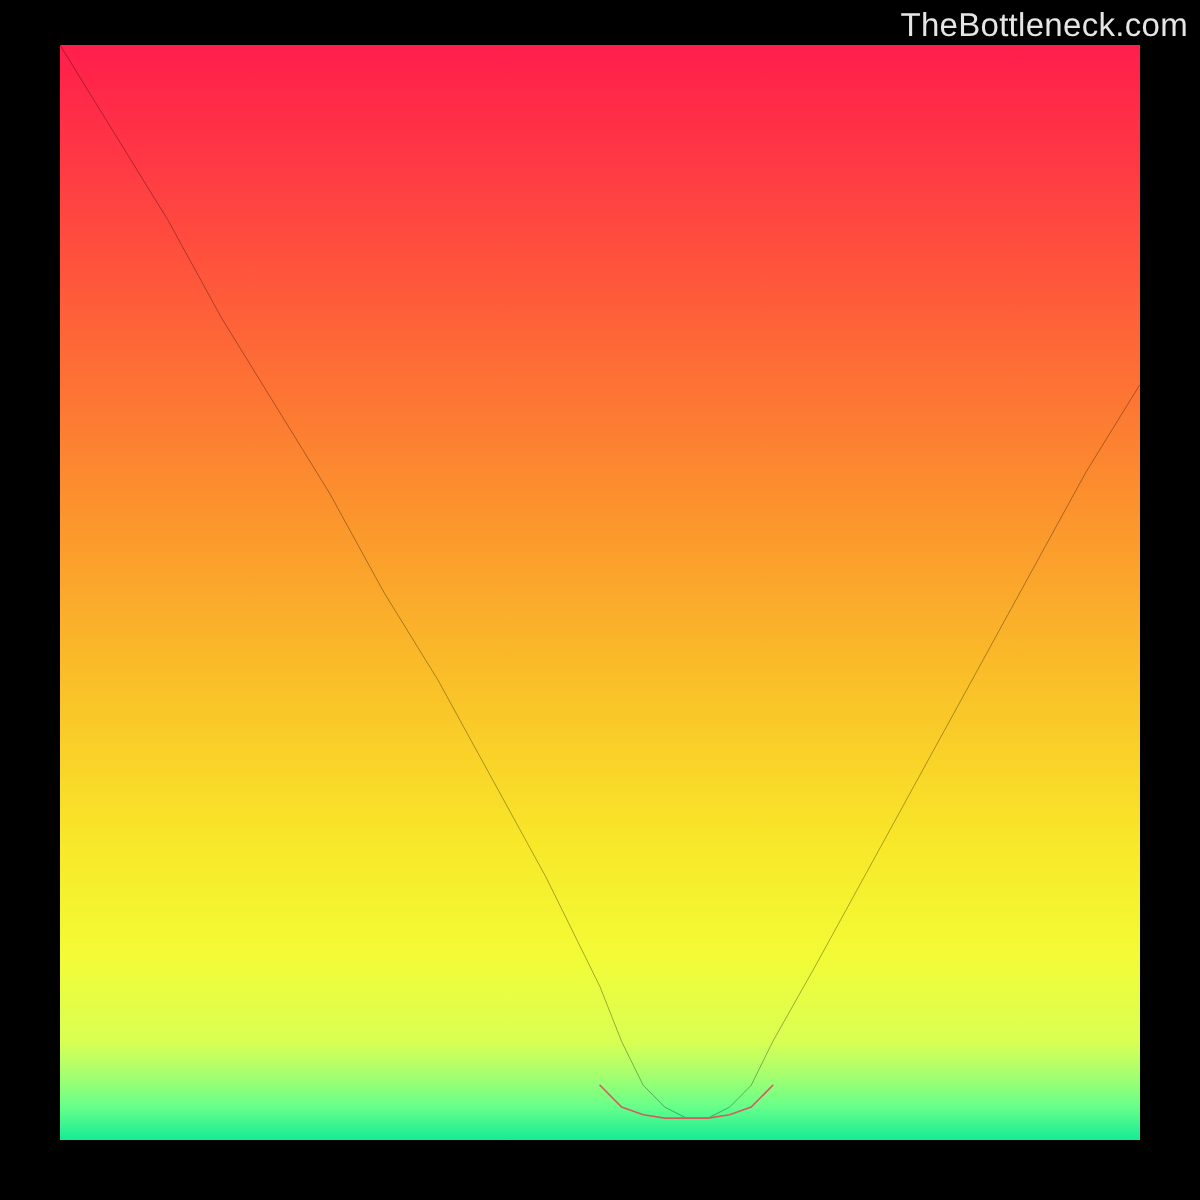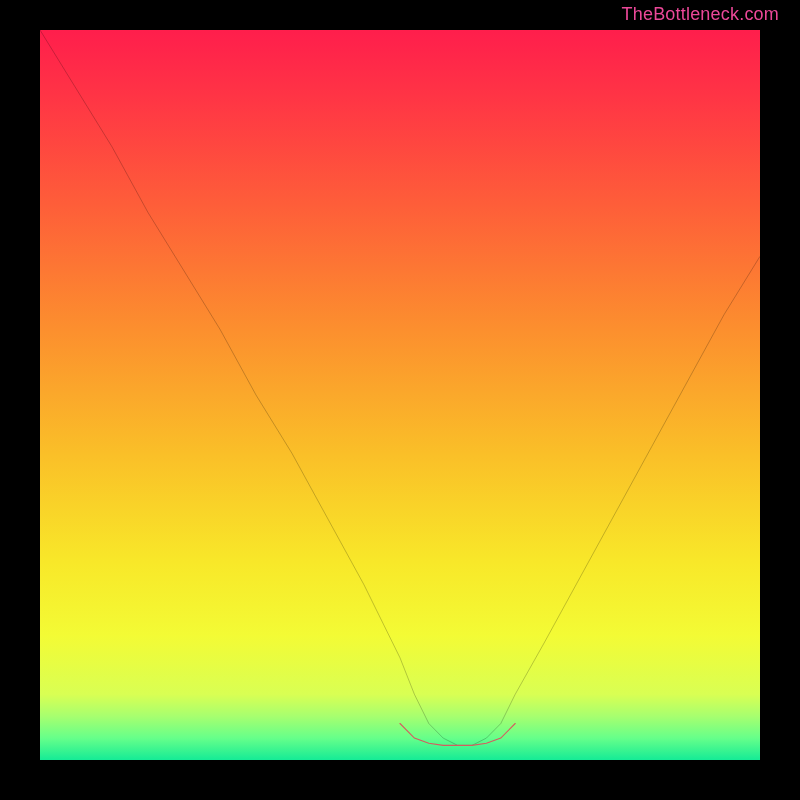--- a/index.html
+++ b/index.html
@@ -38,23 +38,23 @@
       var(--c6) 83%,
       var(--c7) 91%,
       var(--c8) 94%,
       var(--c9) 97%,
       var(--c10) 100%
     );
   }
   .watermark {
     position: absolute;
     top: 4px;
-    right: 21px;
-    color: #ec4899;
-    font-size: 18px;
+    right: 8px;
+    color: #e5e5e5;
+    font-size: 22px;
     font-weight: 500;
     letter-spacing: 0.2px;
   }
   svg.curve {
     position: absolute;
     inset: 0;
     width: 100%;
     height: 100%;
   }
 </style>

